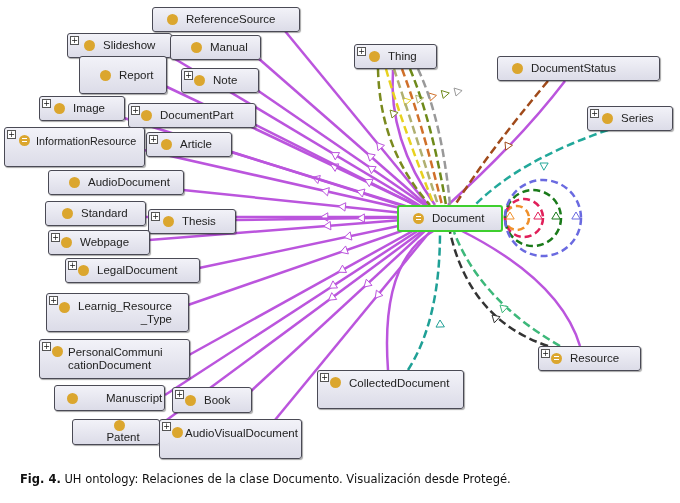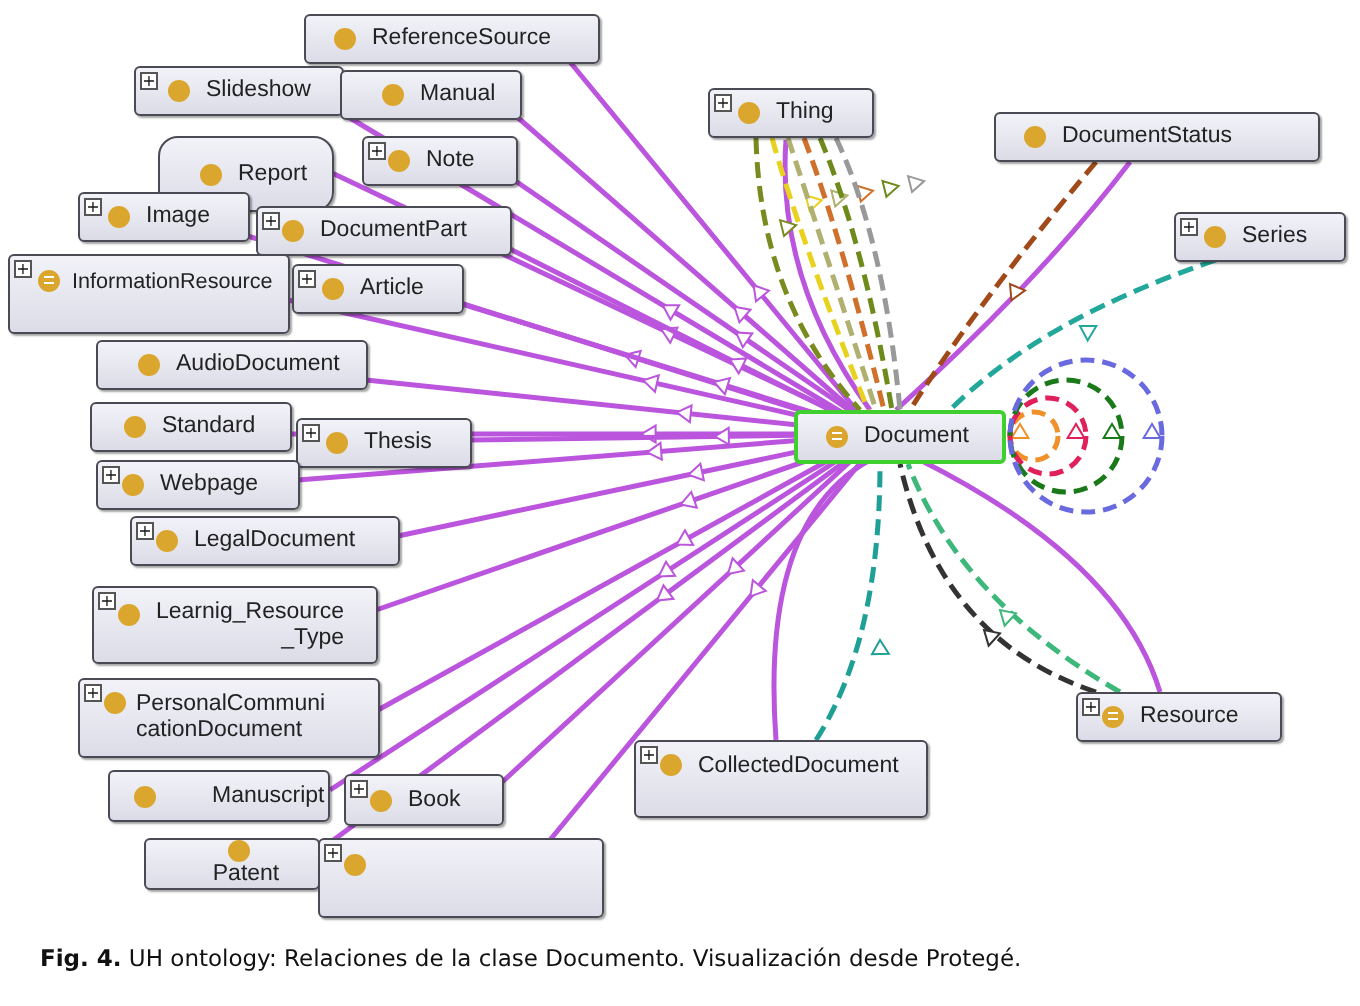--- a/index.html
+++ b/index.html
@@ -110,21 +110,21 @@
   </div>
   <div class="node" id="n-slideshow" style="left:67px;top:33px;width:105px;height:25px;padding-left:16px;">
     <span class="plus">+</span>
     <span class="dot"></span>
     <span class="label">Slideshow</span>
   </div>
   <div class="node" id="n-manual" style="left:170px;top:35px;width:91px;height:25px;">
     <span class="dot"></span>
     <span class="label">Manual</span>
   </div>
-  <div class="node" id="n-report" style="left:79px;top:68px;width:88px;height:38px;border-radius:10px;">
+  <div class="node" id="n-report" style="left:79px;top:56px;width:88px;height:38px;">
     <span class="dot"></span>
     <span class="label">Report</span>
   </div>
   <div class="node" id="n-note" style="left:181px;top:68px;width:78px;height:25px;padding-left:12px;">
     <span class="plus">+</span>
     <span class="dot"></span>
     <span class="label">Note</span>
   </div>
   <div class="node" id="n-image" style="left:39px;top:96px;width:86px;height:25px;padding-left:14px;">
     <span class="plus">+</span>
@@ -190,20 +190,21 @@
     <span class="dot"></span>
     <span class="label">Book</span>
   </div>
   <div class="node" id="n-patent" style="left:72px;top:419px;width:88px;height:26px;padding-left:14px;flex-direction:column;">
     <span class="dot"></span>
     <span class="label">Patent</span>
   </div>
   <div class="node tall" id="n-audiovisual" style="left:159px;top:419px;width:143px;height:40px;padding-left:12px;padding-top:7px;">
     <span class="plus">+</span>
     <span class="dot" style="margin-right:2px;"></span>
+    <span class="label">AudioVisualDocument</span>
   </div>
 
   <div class="node" id="n-thing" style="left:354px;top:44px;width:83px;height:25px;padding-left:14px;">
     <span class="plus">+</span>
     <span class="dot"></span>
     <span class="label">Thing</span>
   </div>
   <div class="node" id="n-documentstatus" style="left:497px;top:56px;width:163px;height:25px;padding-left:14px;">
     <span class="dot"></span>
     <span class="label">DocumentStatus</span>

